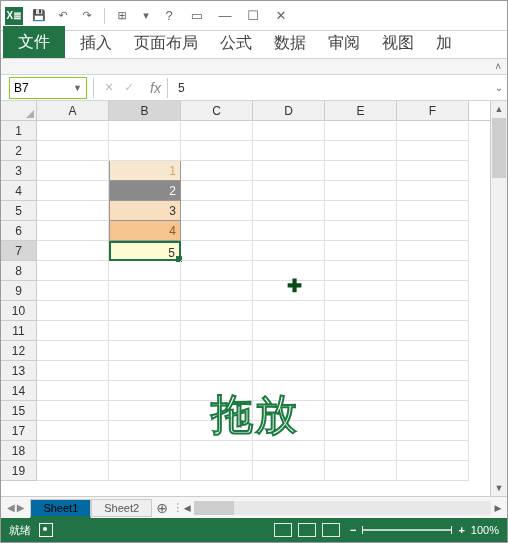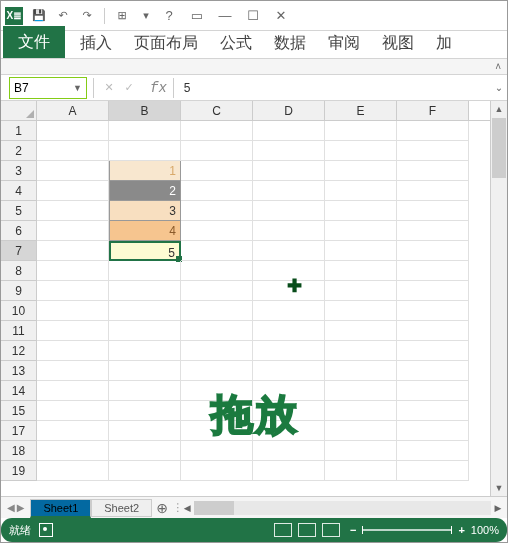--- a/index.html
+++ b/index.html
@@ -21,21 +21,21 @@
 .ribbon-body { height: 16px; background: #f5f5f5; border-bottom: 1px solid #d4d4d4; display: flex; align-items: center; justify-content: flex-end; padding-right: 6px; }
 .ribbon-collapse { font-size: 10px; color: #666; cursor: pointer; }
 
 .formula-row { height: 26px; display: flex; align-items: center; border-bottom: 1px solid #d4d4d4; font-size: 12px; background: #fff; }
 .name-box { width: 78px; height: 22px; border: 1px solid #84cc16; margin: 0 6px 0 8px; display: flex; align-items: center; padding: 0 4px; }
 .name-box .nb-text { flex: 1; }
 .name-box .nb-arrow { font-size: 9px; color: #666; }
 .fx-sep { width:1px; height:20px; background:#ccc; }
 .fx-btns { display: flex; gap: 2px; margin: 0 6px; align-items: center; }
 .fx-btn { width: 18px; height: 18px; display:flex; align-items:center; justify-content:center; color:#bbb; font-size:11px; }
-.fx-label { font-style: italic; color: #888; margin: 0 6px; font-family: Liberation Mono, monospace; font-size: 14px; }
+.fx-label { font-style: italic; color: #888; margin: 0 6px; font-family: Liberation Sans, sans-serif; font-size: 14px; }
 .fx-sep2 { width:1px; height:20px; background:#ccc; margin-right:6px; }
 .formula-input { flex:1; padding: 0 4px; color:#333; }
 .formula-expand { width:16px; font-size:10px; color:#666; text-align:center; cursor:pointer; }
 
 .sheet-area { position: relative; height: 395px; overflow: hidden; }
 .grid-wrapper { position:absolute; inset:0; display:flex; }
 .grid-main { flex:1; overflow:hidden; }
 .col-headers { display:flex; height:20px; border-bottom:1px solid #ccc; font-size:12px; color:#333; }
 .select-all { width:36px; background:#f0f0f0; border-right:1px solid #ccc; position:relative; }
 .select-all::after{content:"";position:absolute;right:2px;bottom:2px;width:0;height:0;border-left:8px solid transparent;border-bottom:8px solid #b0b0b0;}
@@ -64,36 +64,36 @@
 .tab-nav span{cursor:pointer; font-size:10px;}
 .sheet-tab { padding:2px 12px; background:#0369a1; border:1px solid #ccc; border-bottom:2px solid #217346; margin-bottom:-1px; cursor:pointer; }
 .sheet-tab.inactive { background:#efefef; border-bottom:1px solid #ccc; color:#555; }
 .add-sheet { width:20px; text-align:center; color:#666; cursor:pointer; font-size:14px; }
 .tab-split { width:6px; cursor:col-resize; color:#999; }
 .hscroll { flex:1; display:flex; align-items:center; margin:0 2px; }
 .hscroll .harrow{width:14px;text-align:center;font-size:9px;color:#666;cursor:pointer;}
 .hscroll .htrack{flex:1;height:14px;background:#e8e8e8;position:relative;}
 .hscroll .hthumb{position:absolute;left:0;top:0;width:40px;height:14px;background:#cdcdcd;}
 
-.statusbar { height:24px; background:#217346; color:#fff; display:flex; align-items:center; font-size:11px; padding:0 8px;border-radius:11px; }
+.statusbar { height:24px; background:#217346; color:#fff; display:flex; align-items:center; font-size:11px; padding:0 8px; }
 .statusbar .status-text{flex:0 0 auto;}
 .statusbar .macro-icon{margin-left:8px;width:14px;height:14px;border:1px solid #fff;position:relative;}
 .statusbar .macro-icon::after{content:"";position:absolute;left:3px;top:3px;width:4px;height:4px;background:#fff;border-radius:50%;}
 .statusbar .spacer{flex:1;}
 .statusbar .view-btns{display:flex;gap:6px;margin-right:10px;}
 .statusbar .view-btn{width:18px;height:14px;border:1px solid #fff;opacity:.85;cursor:pointer;}
 .statusbar .zoom{display:flex;align-items:center;gap:6px;}
 .statusbar .zoom-line{width:90px;height:2px;background:rgba(255,255,255,.7);position:relative;}
 .statusbar .zoom-line::before,.statusbar .zoom-line::after{content:"";position:absolute;top:-3px;width:1px;height:8px;background:#fff;}
 .statusbar .zoom-line::before{left:0;}
 .statusbar .zoom-line::after{right:0;}
 .statusbar .zoom-btn{cursor:pointer;font-weight:bold;}
 
 .plus-cursor{position:absolute;left:286px;top:174px;font-size:18px;font-weight:bold;color:#084c1a;}
-.watermark{position:absolute;left:210px;top:286px;font-size:42px;font-weight:bold;color:#fff;-webkit-text-stroke:2px #1b7a3f;font-family:"KaiTi","STKaiti",serif;letter-spacing:2px;}
+.watermark{position:absolute;left:210px;top:286px;font-size:42px;font-weight:normal;color:#fff;-webkit-text-stroke:2px #1b7a3f;font-family:"KaiTi","STKaiti",serif;letter-spacing:2px;}
 </style>
 </head>
 <body>
 
 <div class="titlebar">
   <div class="app-icon">X≣</div>
   <div class="qat">
     <div class="qat-btn">💾</div>
     <div class="qat-btn">↶</div>
     <div class="qat-btn">↷</div>

